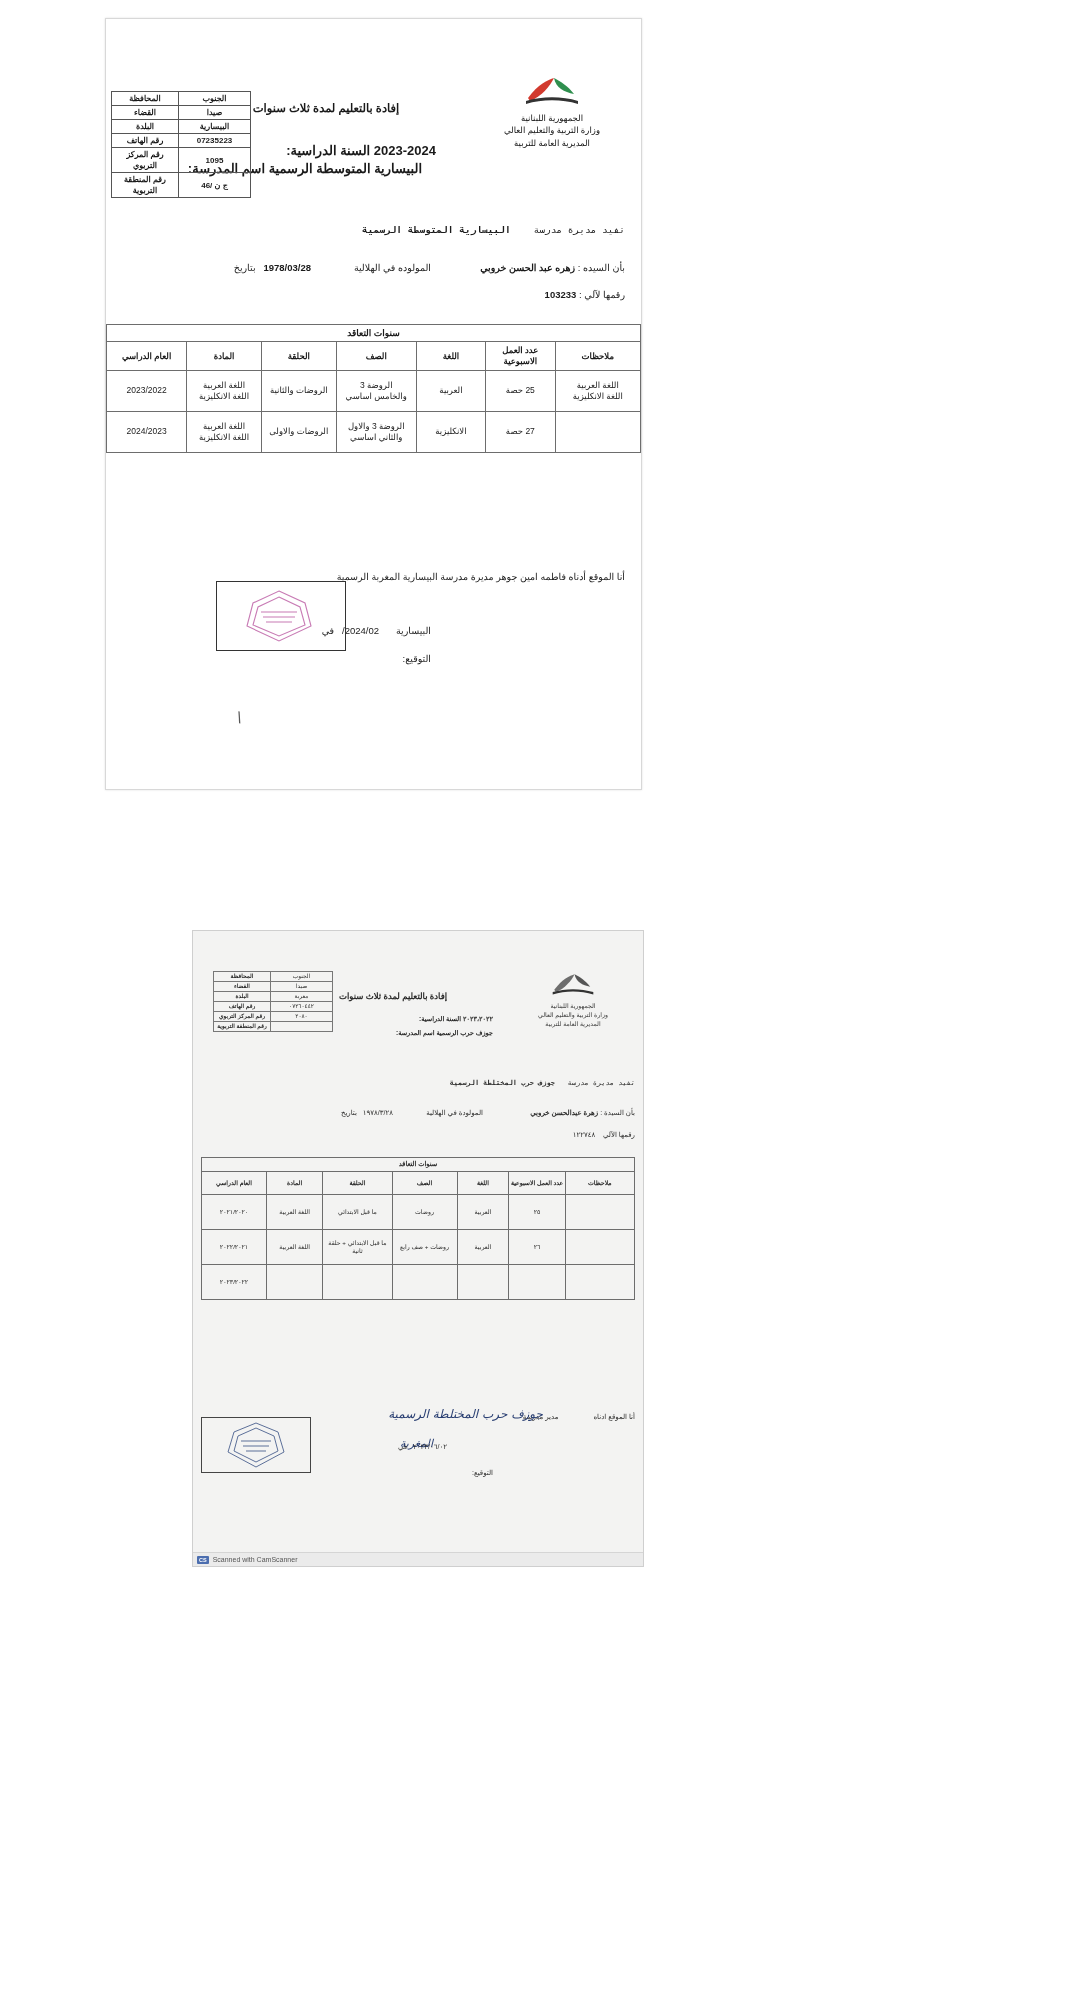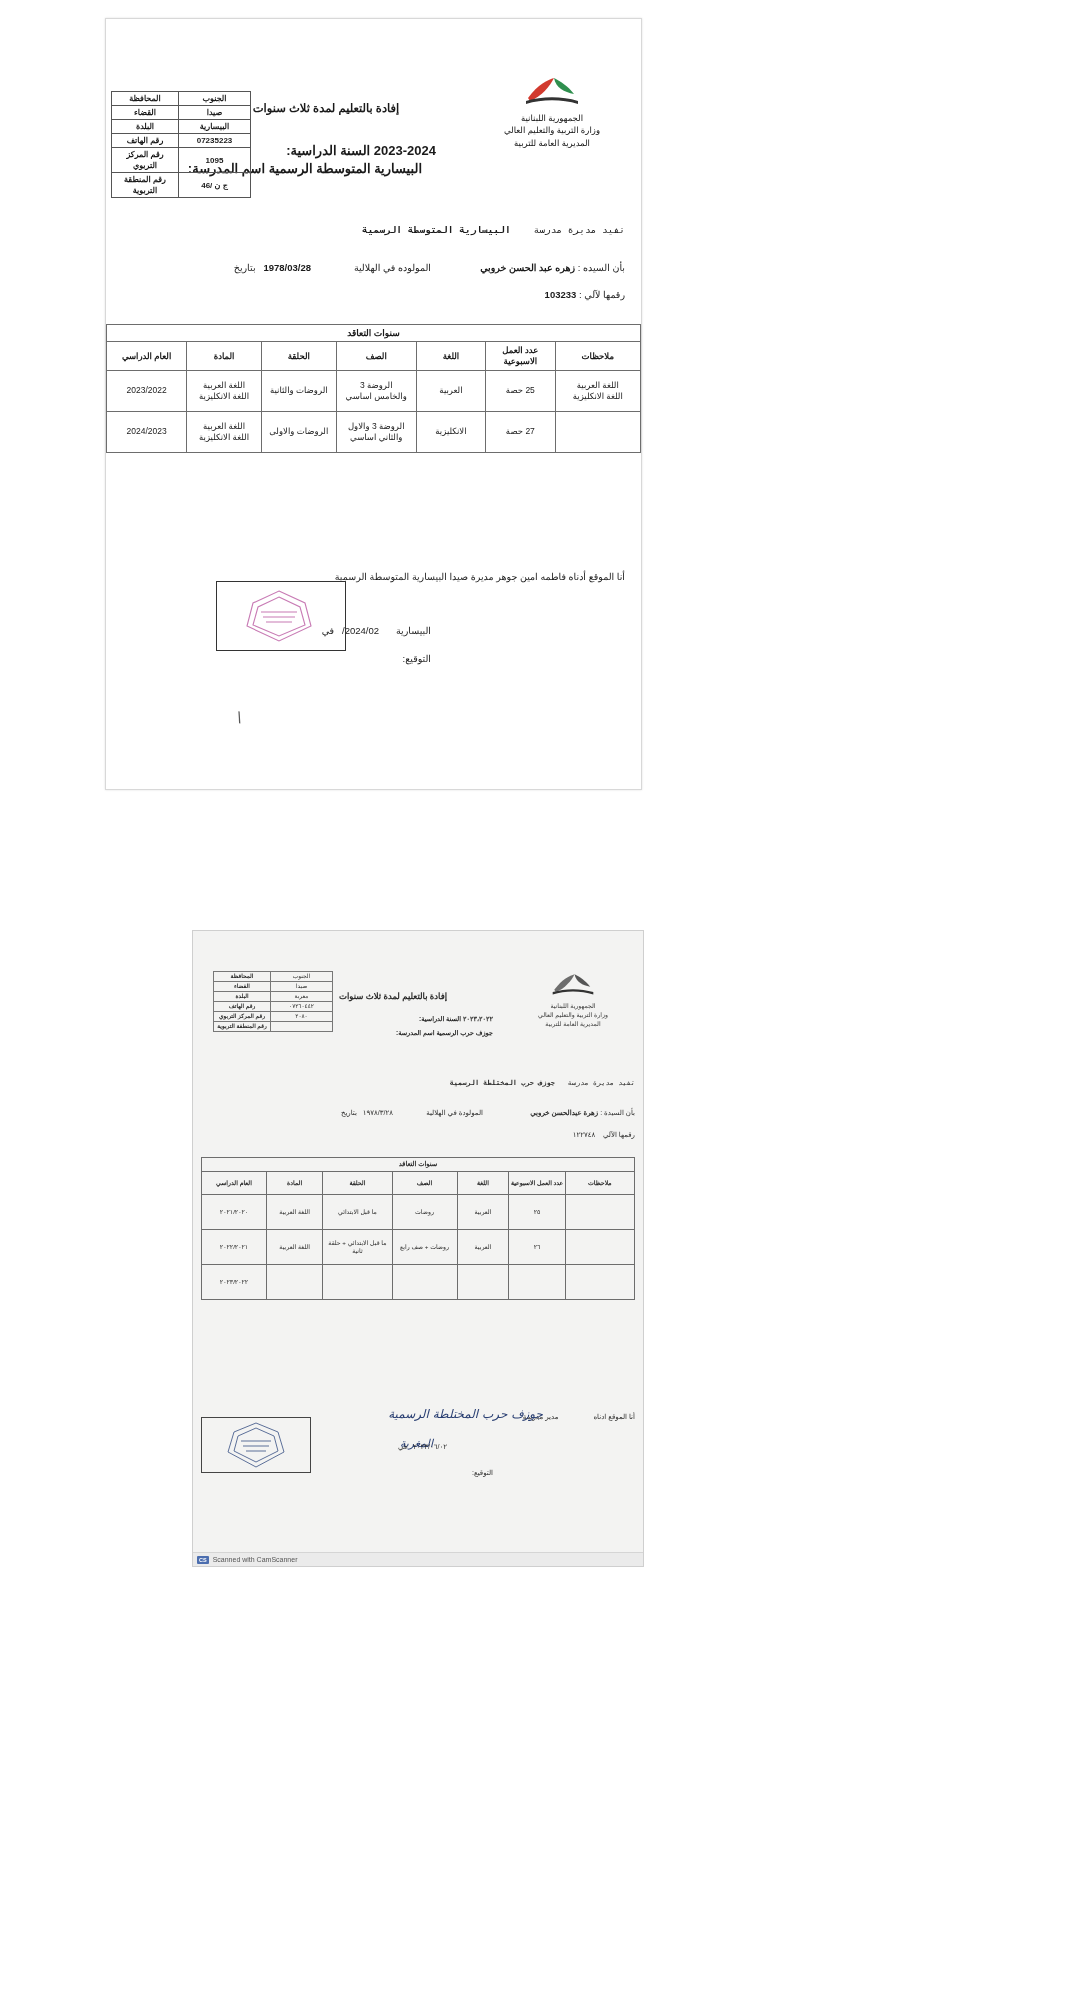--- a/index.html
+++ b/index.html
@@ -216,21 +216,21 @@
         <td style="white-space:pre-line">الروضة 3 والاول
 والثاني اساسي</td>
         <td>الروضات والاولى</td>
         <td style="white-space:pre-line">اللغة العربية
 اللغة الانكليزية</td>
         <td>2024/2023</td>
       </tr>
     </tbody>
       </table>
 
-    <div class="f1">أنا الموقع أدناه    فاطمه امين جوهر   مديرة صيدا  البيسارية المتوسطة الرسمية</div>
+    <div class="f1">أنا الموقع أدناه    فاطمه امين جوهر   مديرة مدرسة  البيسارية المغربة الرسمية</div>
     <div class="f2">البيسارية</div>
     <div class="date-print">
       <span>2024/02/</span>
       &nbsp;
       <span>في</span>
     </div>
     <div class="f3">التوقيع:</div>
 
     <div class="stamp-box">
       <svg class="stamp" viewBox="0 0 112 60">

